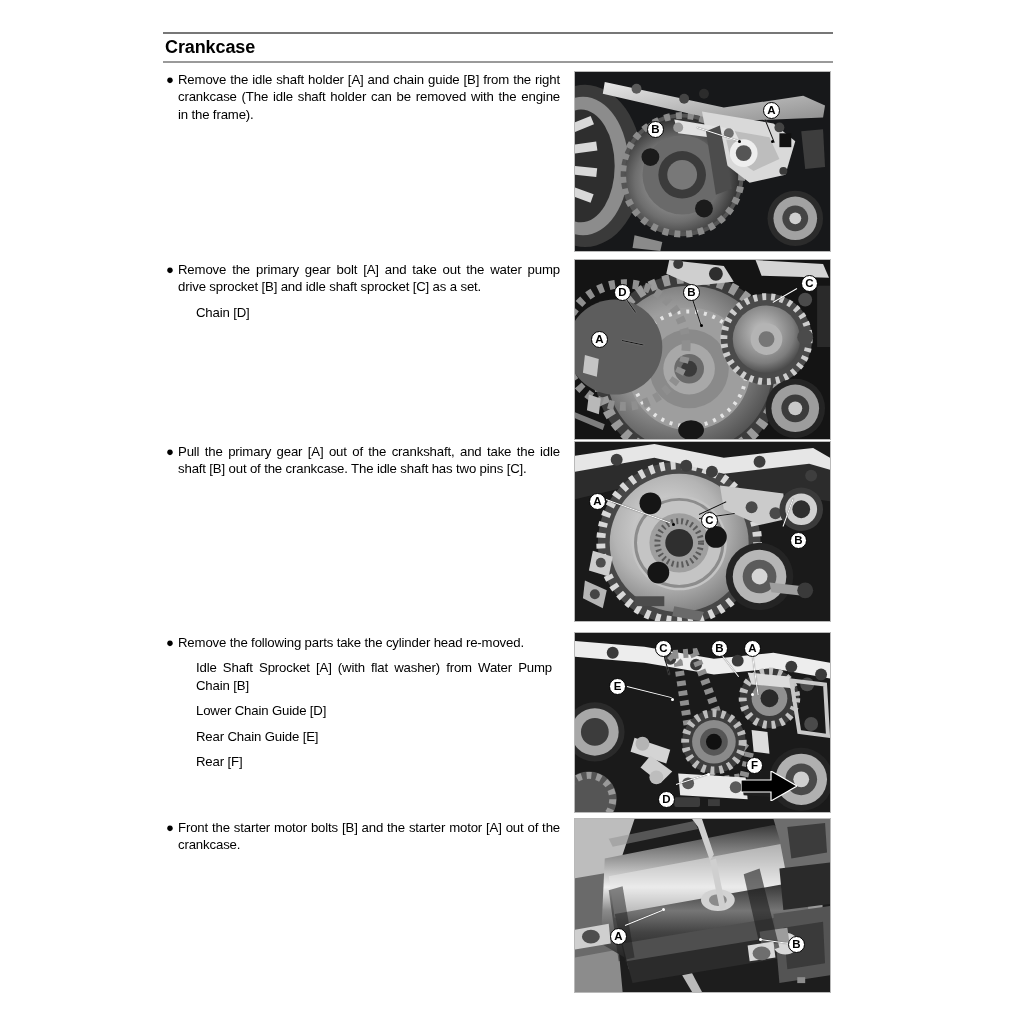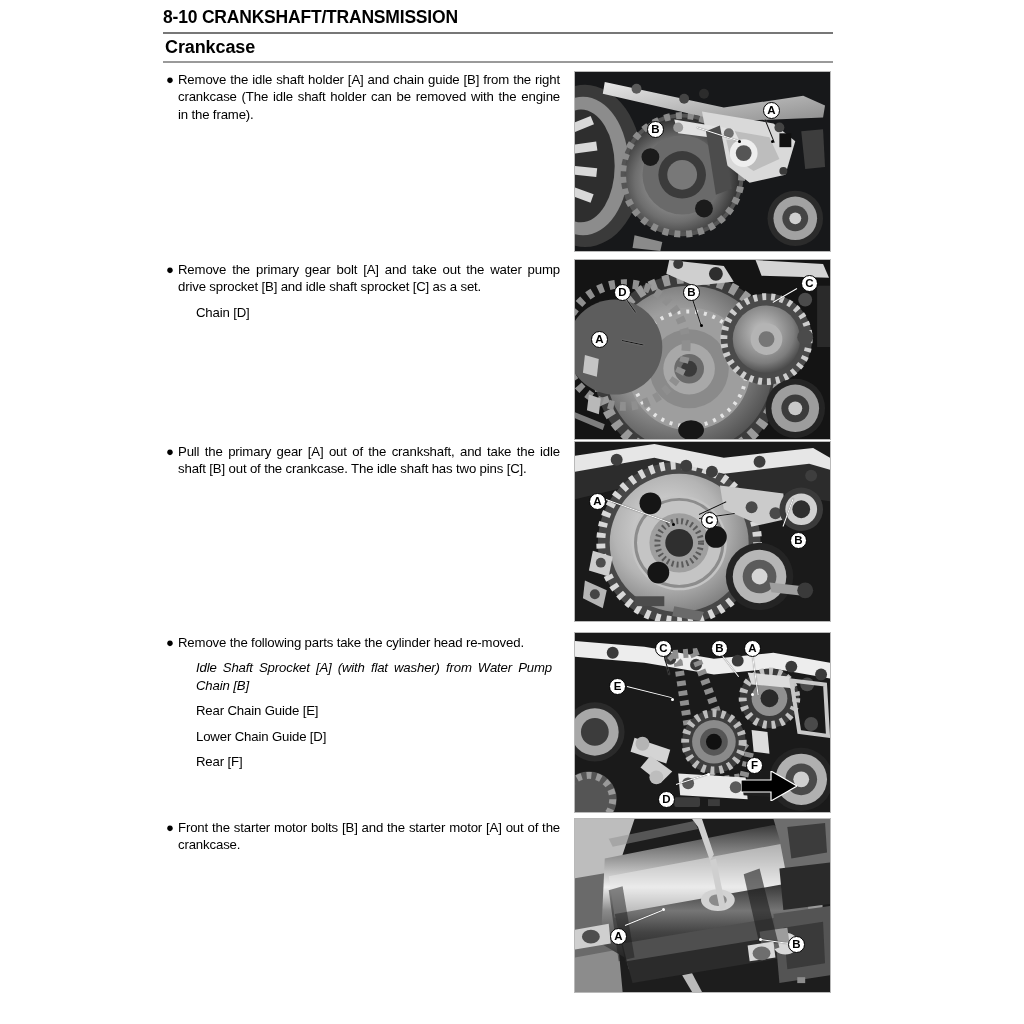--- a/index.html
+++ b/index.html
@@ -80,21 +80,21 @@
     position: absolute;
     left: -2px;
     top: 0;
     font-size: 13.2px;
     line-height: 17.4px;
   }
   .sub {
     padding-left: 20px;
     margin: 8px;
   }
-  .sub.justify { text-align: justify; font-style: italic; }
+  .sub.justify { text-align: justify; }
 
   
   .photo {
     position: absolute;
     left: 574px;
     width: 257px;
     height: 181px;
     border: 1px solid #b9b9b9;
     box-sizing: border-box;
     overflow: hidden;
@@ -141,23 +141,20 @@
     position: absolute;
     z-index: 6;
     width: 0; height: 0;
   }
 </style>
 </head>
 <body>
 
 <div class="page">
 
-  <div class="page-header">
-    <div class="page-header-title">8-10 CRANKSHAFT/TRANSMISSION</div>
-  </div>
   <div class="rule rule-top"></div>
   <div class="section-title">Crankcase</div>
   <div class="rule rule-bottom"></div>
 
   <div class="step">
     <div class="step-text" style="top:71px;">
       <p class="para justify">
         <span class="bullet">●</span>
         <span>Remove the idle shaft holder [A] and chain guide [B] from the right crankcase (The idle shaft holder can be removed with the engine in the frame).</span>
       </p>
@@ -367,22 +364,22 @@
     </div>
   </div>
 
   <div class="step">
     <div class="step-text" style="top:634px;">
       <p class="para justify">
         <span class="bullet">●</span>
         <span>Remove the following parts take the cylinder head re-moved.</span>
       </p>
       <p class="sub justify">Idle Shaft Sprocket [A] (with flat washer) from Water Pump Chain [B]</p>
+      <p class="sub">Lower Chain Guide [D]</p>
       <p class="sub">Rear Chain Guide [E]</p>
-      <p class="sub">Lower Chain Guide [D]</p>
       <p class="sub">Rear [F]</p>
     </div>
 
     <div class="photo" style="top:632px;">
       <svg viewBox="0 0 257 181" preserveAspectRatio="none">
         <rect width="257" height="181" fill="#1a1a1a"></rect>
         <path d="M0 8 L70 14 L140 26 L200 20 L257 30 L257 46 L200 36 L140 42 L70 30 L0 24 Z" fill="#ededed"></path>
         <circle cx="38" cy="20" r="6" fill="#3a3a3a"></circle>
         <circle cx="96" cy="26" r="6" fill="#3a3a3a"></circle>
         <circle cx="122" cy="32" r="6" fill="#3a3a3a"></circle>

